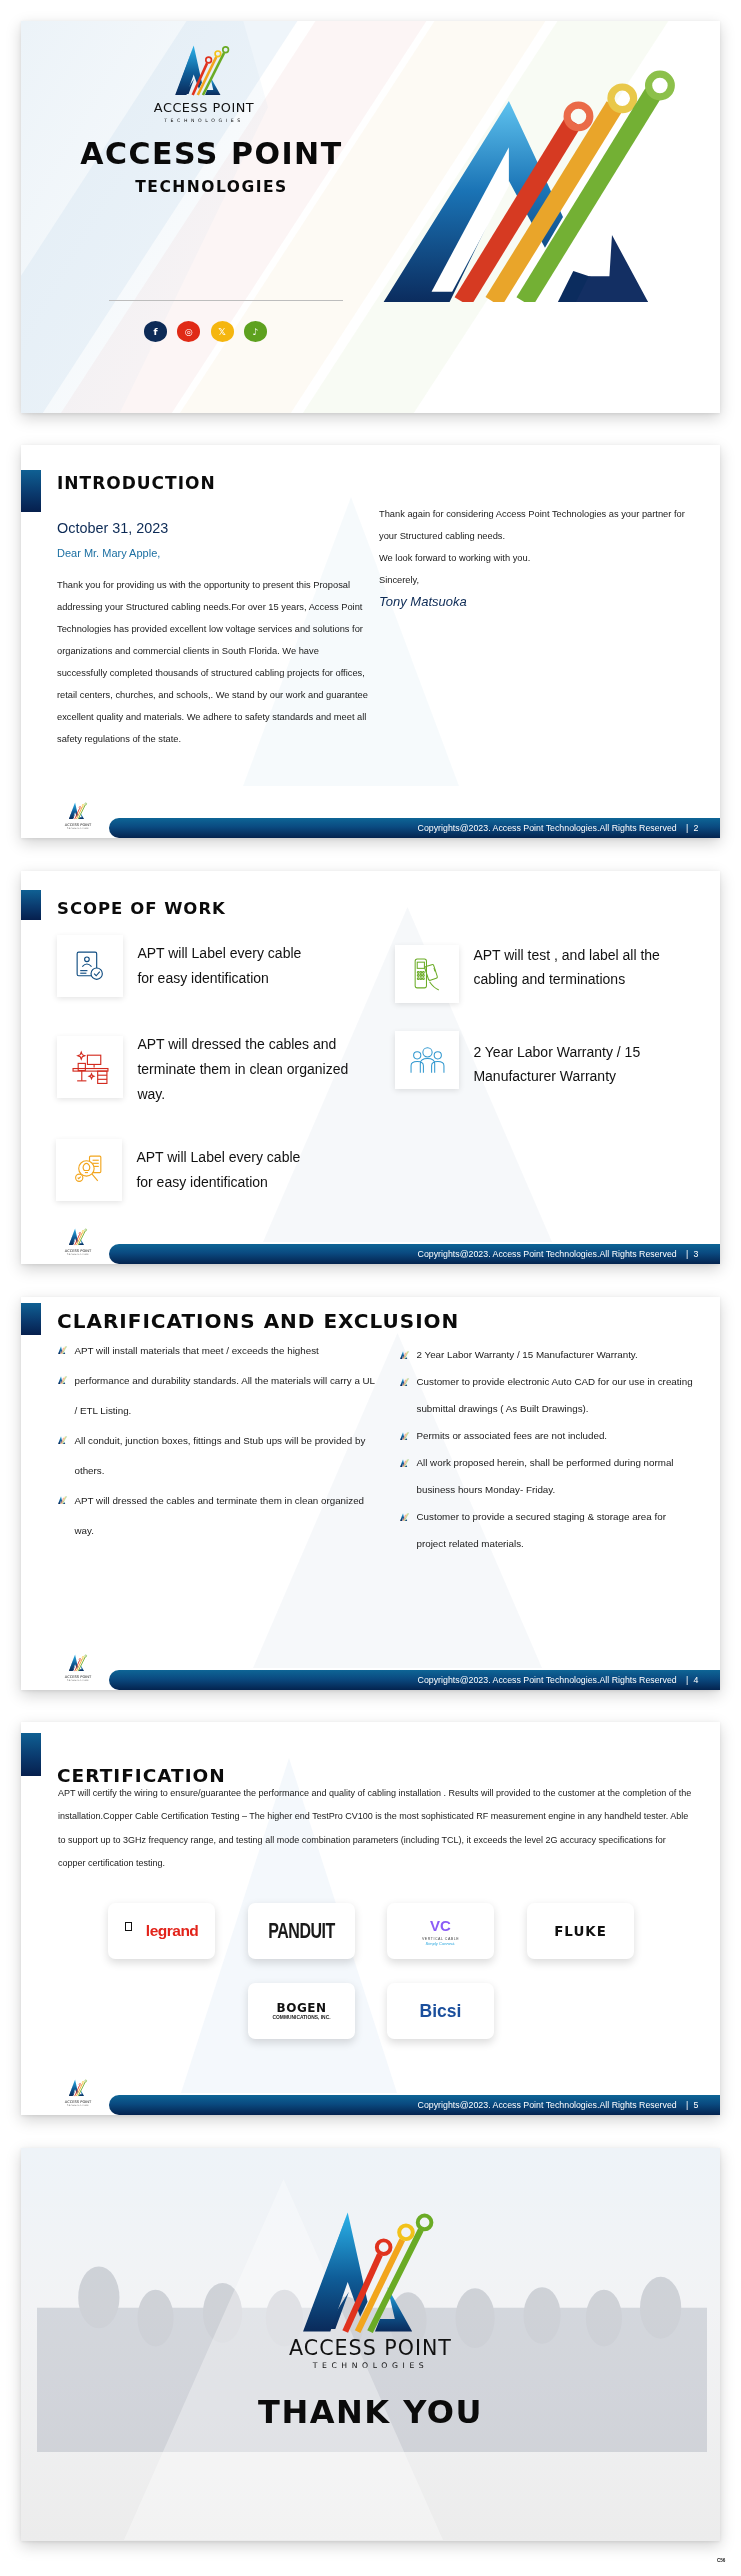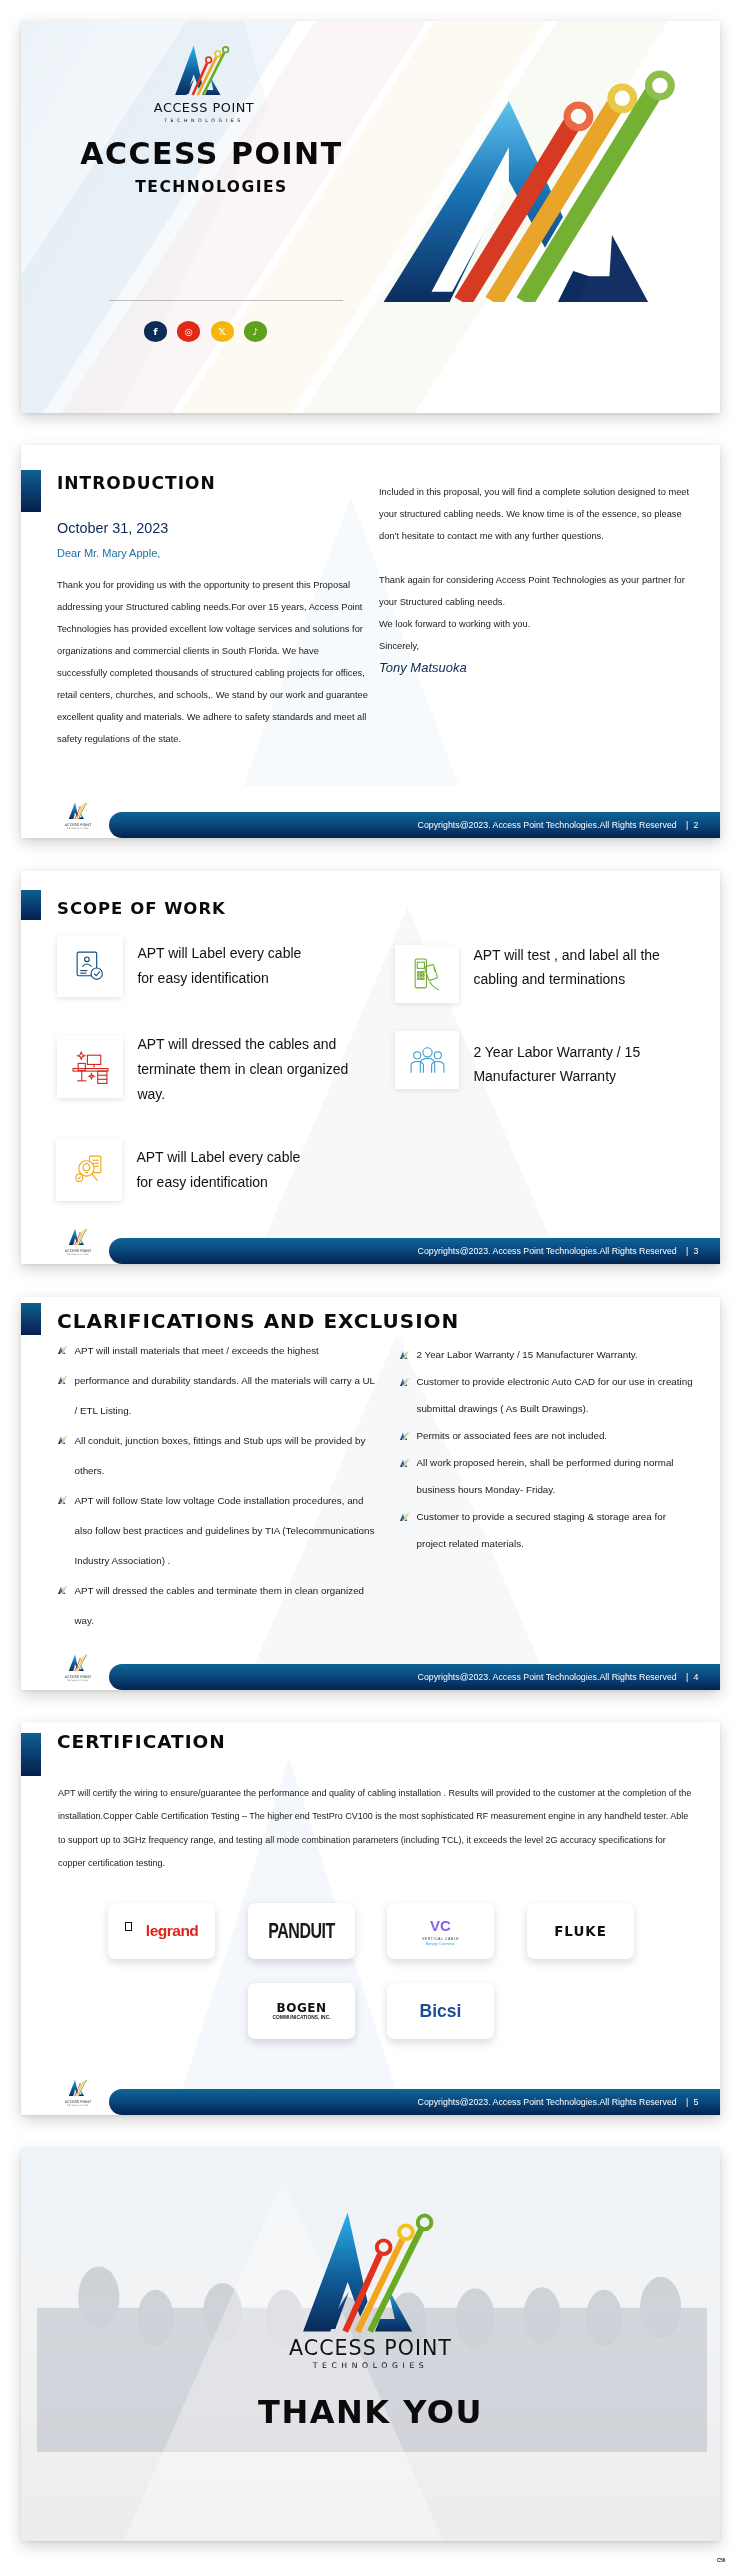--- a/index.html
+++ b/index.html
@@ -18,21 +18,21 @@
     background: linear-gradient(180deg, #0f6093 0%, #0a3a6e 55%, #061f4d 100%);
   }
   .slide-title {
     position: absolute; left: 36px;
     font-family: "DejaVu Sans", sans-serif; font-weight: bold; letter-spacing: 1px;
     color: #0b0b0b; text-transform: uppercase;
   }
 
   .footer-logo { position: absolute; left: 41px; bottom: 6.2px; width: 32px; height: 31px; }
   .footer-bar {
-    position: absolute; left: 88px; right: 0; bottom: 0; height: 26px;
+    position: absolute; left: 88px; right: 0; bottom: 0; height: 20px;
     border-radius: 13.4px 0 0 13.4px;
     background: linear-gradient(180deg, #0e6596 0%, #0a4a80 45%, #04234f 100%);
     color: #ffffff; font-size: 8.8px; display: flex; align-items: center; justify-content: flex-end;
     padding-right: 21.6px; font-family: "Liberation Sans", sans-serif;
   }
   .footer-bar .sep { margin: 0 5.2px 0 9.3px; }
 
   
   .s1-logo { position: absolute; left: 116px; top: 20.6px; width: 134px; height: 103px; }
   .brand-big { position: absolute; left: 36px; top: 115px; width: 309px; text-align: center;
@@ -156,21 +156,20 @@
   <div class="title-accent" style="top:25px;"></div>
   <h1 class="slide-title" style="top:28px;font-size:17px;">INTRODUCTION</h1>
 
   <div class="intro-left">
     <div class="intro-date">October 31, 2023</div>
     <div class="intro-greeting">Dear Mr. Mary Apple,</div>
     <p class="body-text">Thank you for providing us with the opportunity to present this Proposal addressing your Structured cabling needs.For over 15 years, Access Point Technologies has provided excellent low voltage services and solutions for organizations and commercial clients in South Florida. We have successfully completed thousands of structured cabling projects for offices, retail centers, churches, and schools,. We stand by our work and guarantee excellent quality and materials. We adhere to safety standards and meet all safety regulations of the state.</p>
   </div>
 
   <div class="intro-right">
-    <p>Included in this proposal, you will find a complete solution designed to meet your structured cabling needs. We know time is of the essence, so please don’t hesitate to contact me with any further questions.</p>
     <div class="gap"></div>
     <p>Thank again for considering Access Point Technologies as your partner for your Structured cabling needs.</p>
     <p>We look forward to working with you.</p>
     <p>Sincerely,</p>
     <div class="signature">Tony Matsuoka</div>
   </div>
 
   <svg class="footer-logo" viewBox="0 0 62 60">
     <use href="#apt-mark" x="12" y="0" width="40" height="38"></use>
     <text x="31" y="48" text-anchor="middle" font-family="DejaVu Sans, sans-serif" font-size="7" fill="#111">ACCESS POINT</text>
@@ -301,23 +300,20 @@
           <use href="#apt-mark"></use>
         </svg><span>APT will install materials that meet / exceeds the highest</span></li>
     <li><svg class="clar-bullet" viewBox="0 0 120 100">
           <use href="#apt-mark"></use>
         </svg><span>performance and durability standards. All  the materials will carry a UL / ETL Listing.</span></li>
     <li><svg class="clar-bullet" viewBox="0 0 120 100">
           <use href="#apt-mark"></use>
         </svg><span>All conduit, junction boxes, fittings and Stub ups will be provided by others.</span></li>
     <li><svg class="clar-bullet" viewBox="0 0 120 100">
           <use href="#apt-mark"></use>
-        </svg><span>APT will follow State low voltage Code installation procedures, and also follow best practices and guidelines by TIA (Telecommunications Industry Association) .</span></li>
-    <li><svg class="clar-bullet" viewBox="0 0 120 100">
-          <use href="#apt-mark"></use>
         </svg><span>APT will dressed the cables and terminate them in clean organized way.</span></li>
   </ul>
 
   <ul class="clar-list" style="left:378px;top:44px;width:299px;">
     <li style="line-height:27px;"><svg class="clar-bullet" viewBox="0 0 120 100">
           <use href="#apt-mark"></use>
         </svg><span>2 Year Labor Warranty / 15 Manufacturer Warranty.</span></li>
     <li style="line-height:27px;"><svg class="clar-bullet" viewBox="0 0 120 100">
           <use href="#apt-mark"></use>
         </svg><span>Customer to provide electronic Auto CAD for our use in creating submittal drawings ( As Built Drawings).</span></li>
@@ -340,21 +336,21 @@
   <div class="footer-bar">
     <span>Copyrights@2023. Access Point Technologies.All Rights Reserved</span>
     <span class="sep">|</span>
     <span>4</span>
   </div>
 </section>
 
 <section class="slide" style="top:1722px;">
   <div style="position:absolute;left:160px;top:36px;width:216px;height:335px;background:rgba(220,232,245,0.3);clip-path:polygon(50% 0,100% 100%,0 100%);"></div>
   <div class="title-accent" style="top:10.8px;height:43px;"></div>
-  <h1 class="slide-title" style="top:9px;font-size:18.5px;">CERTIFICATION</h1>
+  <h1 class="slide-title" style="top:43px;font-size:18.5px;">CERTIFICATION</h1>
 
   <p class="cert-text">APT will certify the wiring to ensure/guarantee the performance and quality of cabling installation . Results will provided to the customer at the completion of the installation.Copper Cable Certification Testing – The higher end TestPro CV100 is the most sophisticated RF measurement engine in any handheld tester. Able to support up to 3GHz frequency range, and testing all mode combination parameters (including TCL), it exceeds the level 2G accuracy specifications for copper certification testing.</p>
 
   <div class="partner-card" style="left:87px;top:181px;">
     <div style="display:flex;align-items:flex-start;gap:14px;">
       <span style="display:inline-block;width:7.2px;height:9.3px;border:1.5px solid #111;border-right-width:1px;"></span>
       <span style="color:#e2231a;font-size:15.5px;font-weight:bold;letter-spacing:-0.5px;font-family:'Liberation Sans',sans-serif;">legrand</span>
     </div>
   </div>
   <div class="partner-card" style="left:227px;top:181px;">

